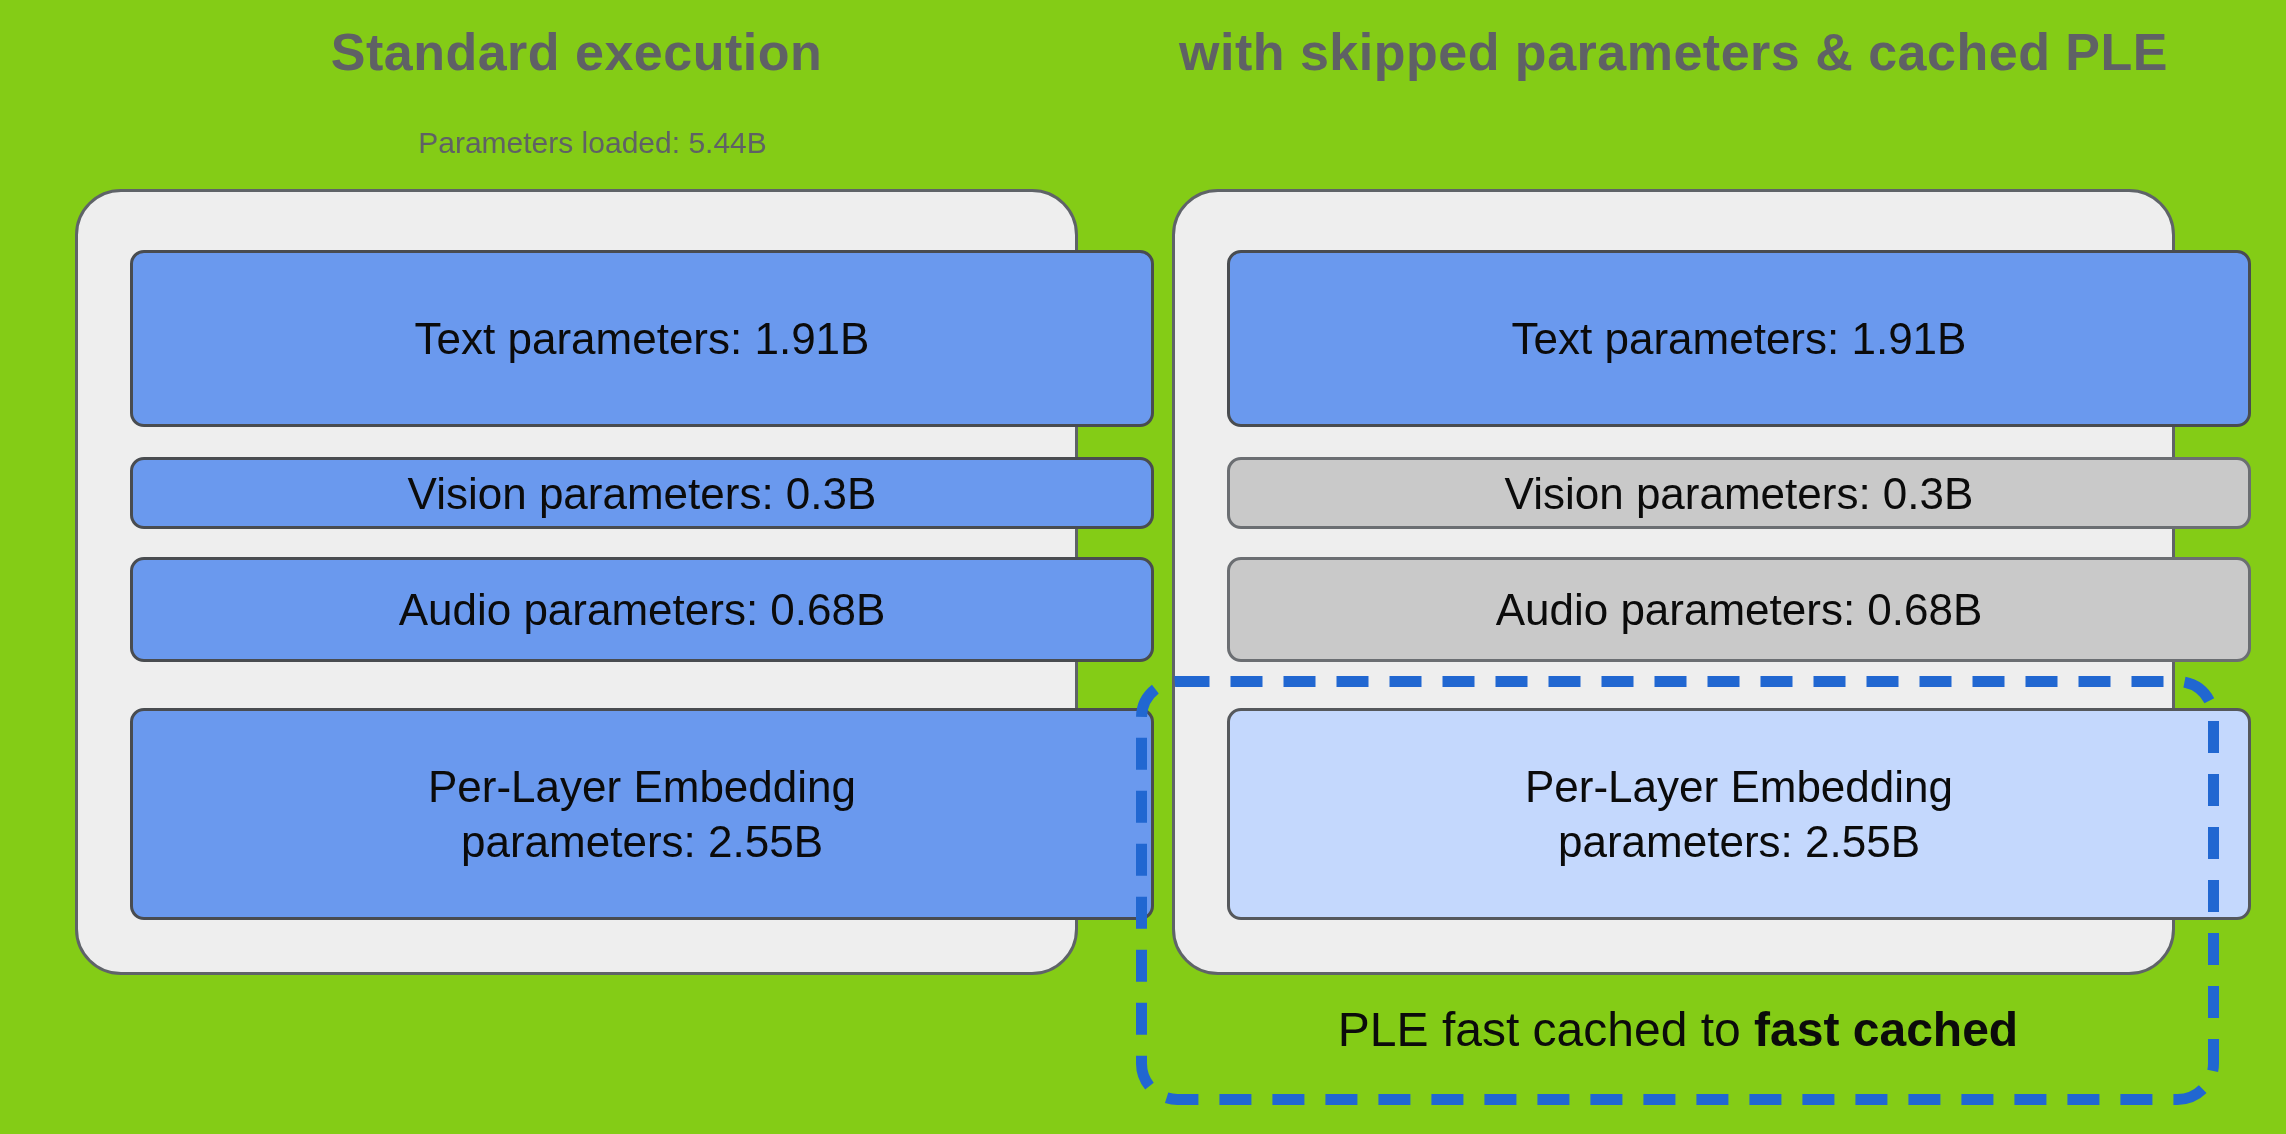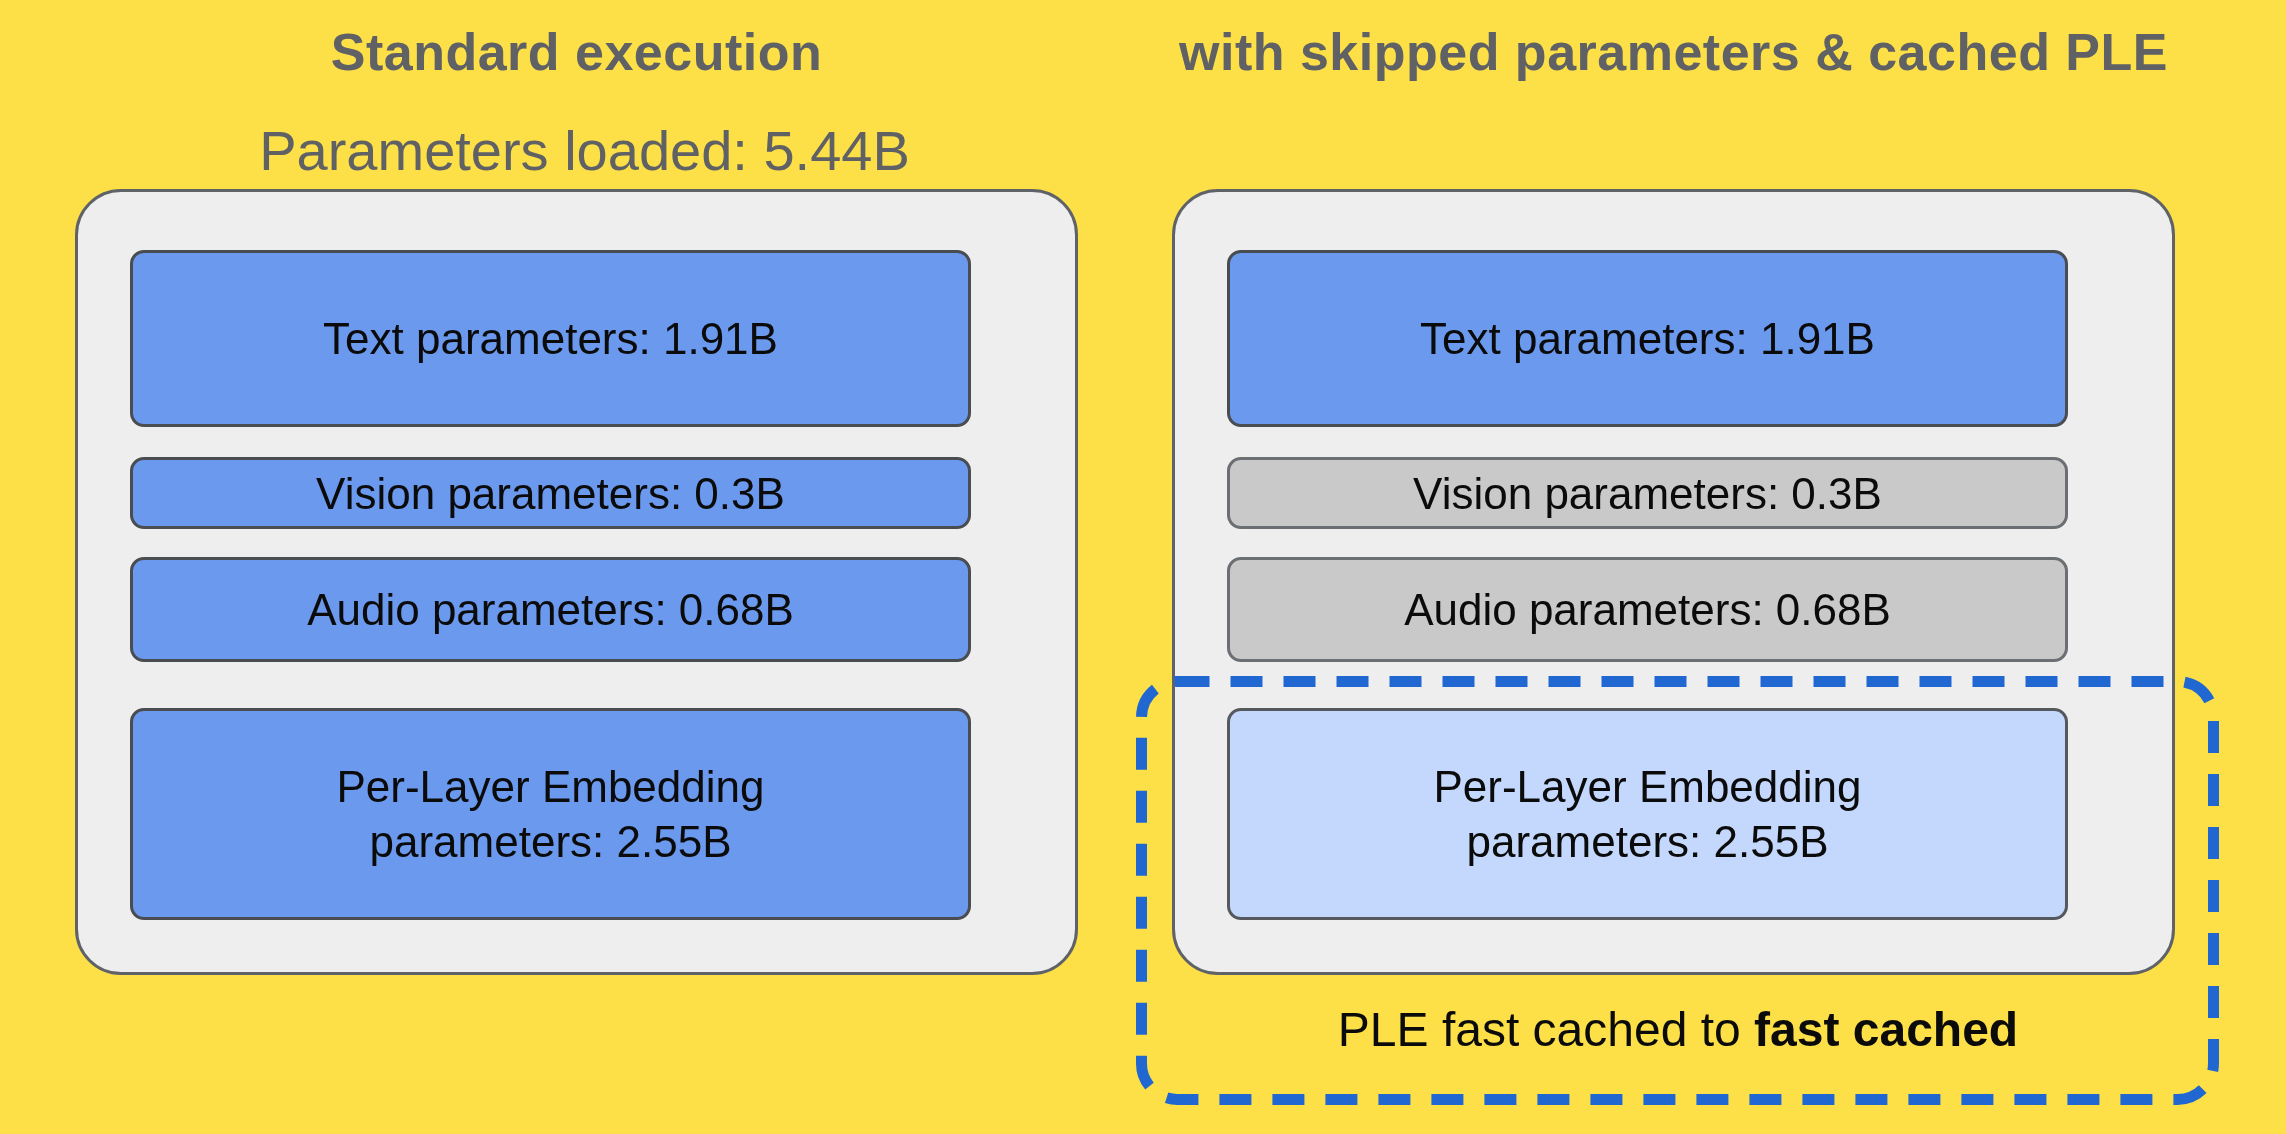--- a/index.html
+++ b/index.html
@@ -1,45 +1,45 @@
 <!DOCTYPE html>
 <html style="--accent_blue: #6a99ee; --light_blue: #c4d8fd; --gray_box: #c9c9c9; --container_bg: #eeeeee; --dashed_border: #2167d1; --heading_gray: #5f6165;"><head>
 <meta charset="utf-8">
 <style>
   html,body{margin:0;padding:0;background:#ffffff;}
   .canvas{
     position:relative;
     width:2286px;height:1134px;
-    background:#fde047;
+    background:#84cc16;
     font-family:"Liberation Sans", sans-serif;
     overflow:hidden;
   }
   .panel{position:absolute;top:0;width:1003px;height:1134px;}
   .panel-title{
     position:absolute;top:22px;left:0;width:100%;
     margin:0;text-align:center;
     font-size:52px;font-weight:700;color:var(--heading_gray,#5f6165);
     letter-spacing:0.5px;
   }
   .panel-subtitle{
     position:absolute;top:110px;left:0;width:100%;
-    margin:8px;text-align:center;
-    font-size:56px;font-weight:400;color:var(--heading_gray,#5f6165);
+    margin:16px;text-align:center;
+    font-size:30px;font-weight:400;color:var(--heading_gray,#5f6165);
   }
   .panel-subtitle .bold-value{font-weight:700;}
   .container{
     position:absolute;top:189px;left:0;
     width:1003px;height:786px;
     box-sizing:border-box;
     background:var(--container_bg,#eeeeee);
     border:3px solid #5f6368;
     border-radius:46px;
   }
   .pbox{
-    position:absolute;left:52px;width:841px;
+    position:absolute;left:52px;width:1024px;
     box-sizing:border-box;
     border:3px solid #494c50;
     border-radius:14px;
     display:flex;align-items:center;justify-content:center;
     text-align:center;
     font-size:44px;color:#0b0b0b;
     line-height:1.25;
     white-space:pre-line;
   }
   .pbox.blue{background:var(--accent_blue,#6a99ee);}

